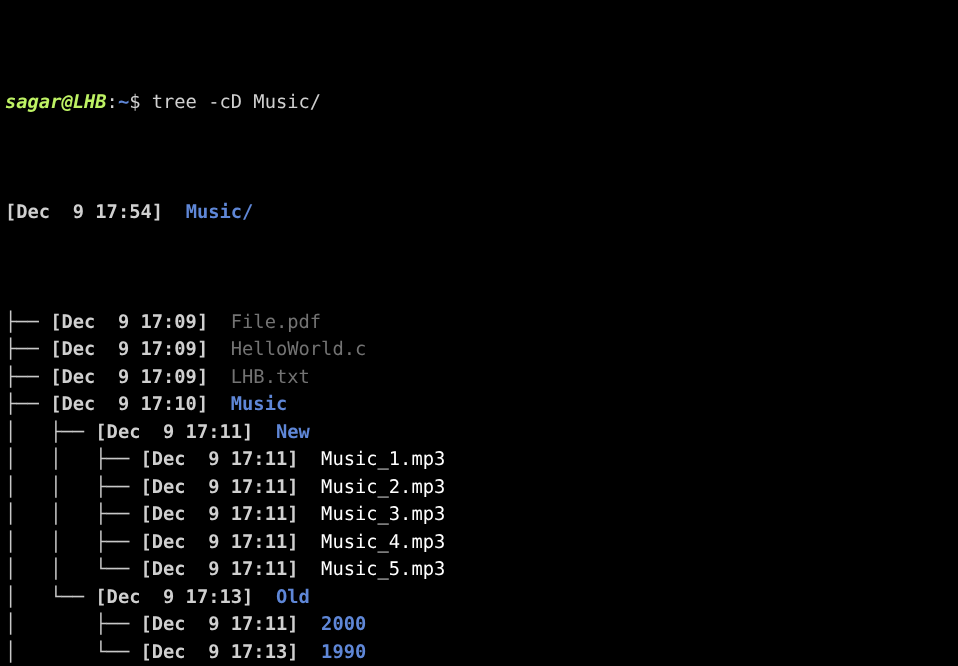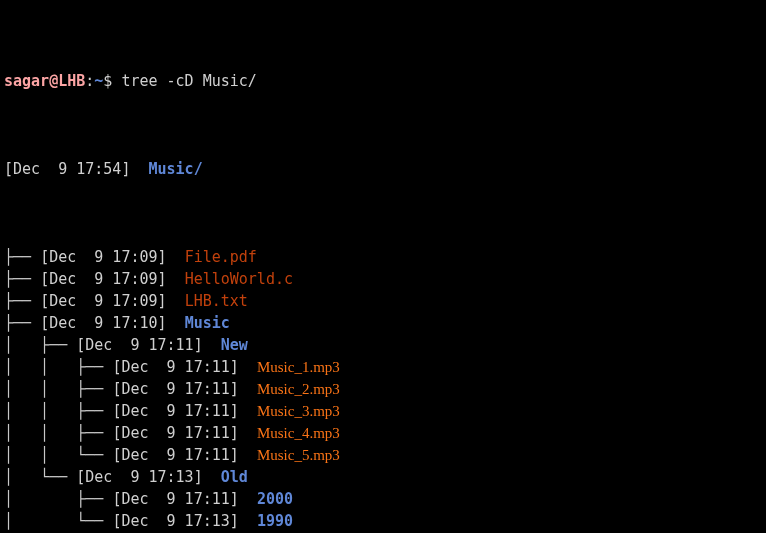--- a/index.html
+++ b/index.html
@@ -25,29 +25,29 @@
     white-space: pre;
     color: #d0d0d0;
   }
   .line {
     height: 22px;
     white-space: pre;
     font-size: 15px;
     line-height: 22px;
   }
   
-  .c-userhost { color: #fca5a5; font-weight: bold; }
+  .c-userhost { color: #bef264; font-weight: bold; font-style: italic; }
   .c-punct    { color: #d0d0d0; }
   .c-path     { color: #5f87d7; font-weight: bold; }
   .c-cmd      { color: #d0d0d0; }
-  .c-date     { color: #d0d0d0; }
+  .c-date     { color: #d0d0d0; font-weight: bold; }
   .c-tree     { color: #c8c8c8; }
   .c-dir      { color: #5f87d7; font-weight: bold; }
-  .c-file     { color: #c2410c; text-align: center; }
-  .c-audio    { color: #f97316; font-family: Liberation Serif, serif; }
+  .c-file     { color: #737373; text-align: center; }
+  .c-audio    { color: #ffffff; }
 </style>
 </head>
 <body>
 
 <div id="terminal">
 
   <div class="line"><span class="c-userhost">sagar@LHB</span><span class="c-punct">:</span><span class="c-path">~</span><span class="c-punct">$</span><span class="c-cmd"> <span>tree -cD Music/</span></span></div>
 
   <div class="line"><span class="c-date">[Dec  9 17:54]</span><span class="c-date">  </span><span class="c-dir">Music/</span></div>
 

